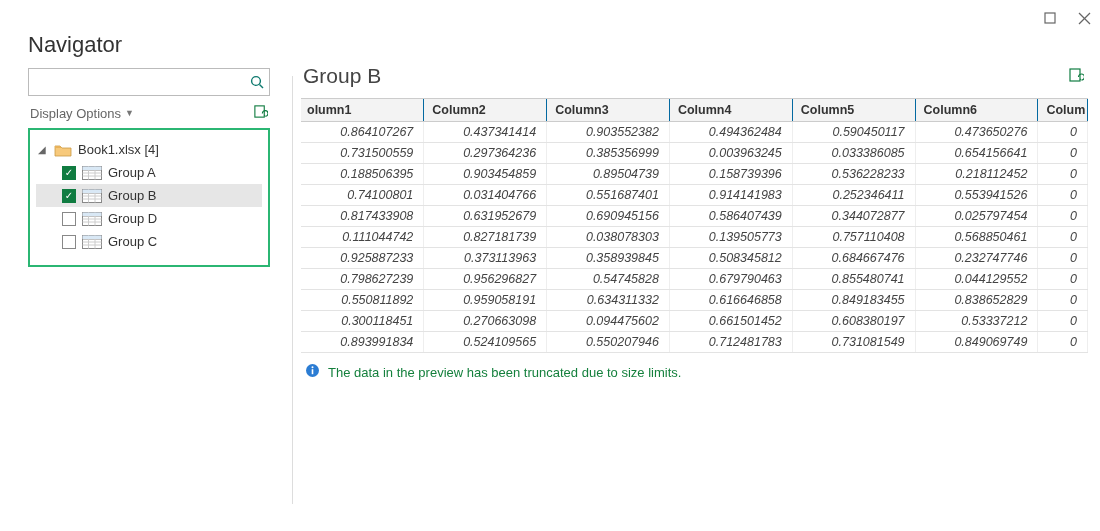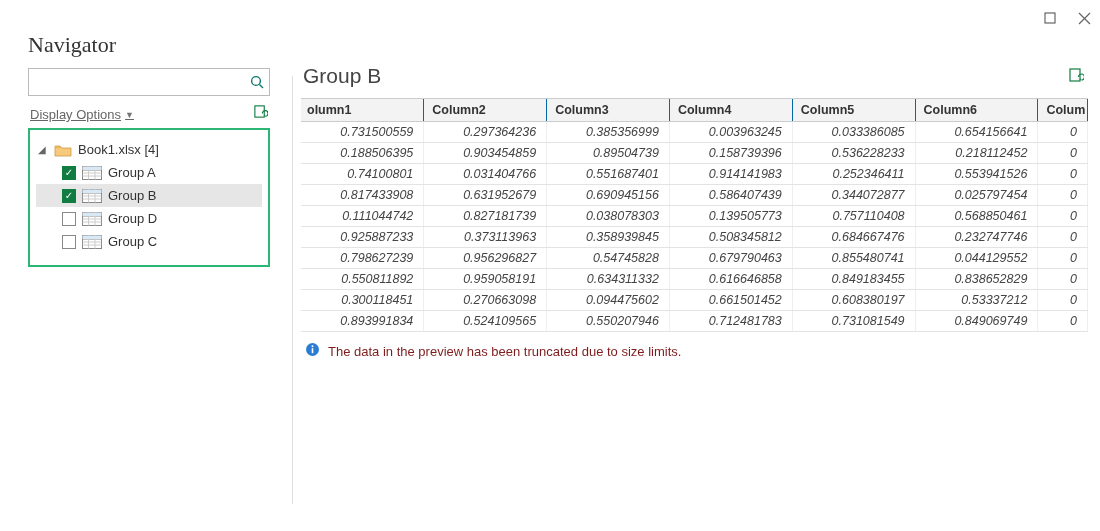--- a/index.html
+++ b/index.html
@@ -1,27 +1,27 @@
 <!DOCTYPE html>
 <html><head>
 <meta charset="utf-8">
 <style>
   * { box-sizing: border-box; margin: 0; padding: 0; }
   body { font-family: "Segoe UI", Arial, sans-serif; font-size: 13px; color: #333; background: #fff; width: 1100px; height: 531px; overflow: hidden; }
   .window { width: 1100px; height: 531px; position: relative; }
-  .titlebar { display: flex; justify-content: space-between; align-items: flex-start; padding: 8px 8px 0 28px; font-family: Liberation Serif, serif; }
+  .titlebar { display: flex; justify-content: space-between; align-items: flex-start; padding: 8px 8px 0 28px; }
   .title { font-size: 22px; font-weight: 400; color: #333; padding-top: 24px; }
   .winbtns { display: flex; gap: 18px; padding-top: 2px; }
   .winbtn { width: 16px; height: 16px; display: flex; align-items: center; justify-content: center; color: #666; cursor: pointer; }
   .content { display: flex; padding: 0 12px 10px 28px; height: 460px; }
   .leftpane { width: 256px; padding-top: 10px; padding-right: 14px; }
   .searchbox { width: 100%; height: 28px; border: 1px solid #bbb; display: flex; align-items: center; margin-bottom: 6px; }
   .searchbox input { border: none; outline: none; flex: 1; padding: 0 6px; font-size: 13px; }
   .search-icon { width: 24px; display: flex; align-items: center; justify-content: center; color: #0f7a6f; }
-  .dispopts { display: flex; justify-content: space-between; align-items: flex-end; color: #666; font-size: 13px; padding: 2px 2px 6px 2px; text-decoration: underline; }
+  .dispopts { display: flex; justify-content: space-between; align-items: center; color: #666; font-size: 13px; padding: 2px 2px 6px 2px; }
   .dispopts .lbl { display: flex; align-items: center; gap: 4px; cursor: pointer; }
   .refresh-icon { color: #107c41; cursor: pointer; }
   .treebox { border: 2px solid #2bb673; padding: 8px 6px 12px 6px; }
   .treerow { display: flex; align-items: center; gap: 6px; padding: 4px 2px; font-size: 13px; color: #333; }
   .treerow.sel { background: #e6e6e6; }
   .caret { width: 10px; color: #666; font-size: 10px; }
   .folder-icon svg { display: block; }
   .indent { width: 18px; }
   .chk { width: 14px; height: 14px; border: 1px solid #888; display: inline-flex; align-items: center; justify-content: center; background: #fff; }
   .chk.checked { background: #107c41; border-color: #107c41; color: #fff; font-size: 10px; }
@@ -30,21 +30,21 @@
   .rightpane { flex: 1; padding-top: 6px; display: flex; flex-direction: column; overflow: hidden; }
   .preview-head { display: flex; justify-content: space-between; align-items: center; padding: 0 4px 10px 2px; }
   .preview-title { font-size: 21px; font-weight: 300; color: #444; }
   .tablewrap { overflow: hidden; border-top: 1px solid #ccc; }
   table { border-collapse: collapse; width: 100%; table-layout: fixed; }
   th { text-align: left; font-weight: 600; font-size: 12.5px; background: #f3f3f3; border-bottom: 1px solid #ccc; border-right: 1px solid #0369a1; padding: 4px 8px; white-space: nowrap; overflow: hidden; }
   th:first-child { padding-left: 6px; }
   td { text-align: right; font-style: italic; font-size: 12.5px; border-bottom: 1px solid #e3e3e3; border-right: 1px solid #eee; padding: 3px 10px; white-space: nowrap; overflow: hidden; color: #444; }
   .col { width: 119px; }
   .col-last { width: 48px; }
-  .footer-note { display: flex; align-items: center; gap: 8px; padding: 10px 4px 0 4px; color: #7f1d1d; font-size: 13px; }
+  .footer-note { display: flex; align-items: center; gap: 8px; padding: 10px 4px 0 4px; color: #15803d; font-size: 13px; }
   .info-icon { color: #2b7cd3; }
 </style>
 </head>
 <body>
 
 <div class="window">
   <div class="titlebar">
     <div class="title">Navigator</div>
     <div class="winbtns">
       <div class="winbtn">
@@ -198,20 +198,29 @@
                 <th>Column2</th>
                 <th>Column3</th>
                 <th>Column4</th>
                 <th>Column5</th>
                 <th>Column6</th>
                 <th>Colum</th>
               </tr>
             </thead>
           <tbody id="body-rows">
               <tr>
+                <td>0.864107267</td>
+                <td>0.437341414</td>
+                <td>0.903552382</td>
+                <td>0.494362484</td>
+                <td>0.590450117</td>
+                <td>0.473650276</td>
+                <td>0</td>
+              </tr>
+              <tr>
                 <td>0.731500559</td>
                 <td>0.297364236</td>
                 <td>0.385356999</td>
                 <td>0.003963245</td>
                 <td>0.033386085</td>
                 <td>0.654156641</td>
                 <td>0</td>
               </tr>
               <tr>
                 <td>0.188506395</td>

